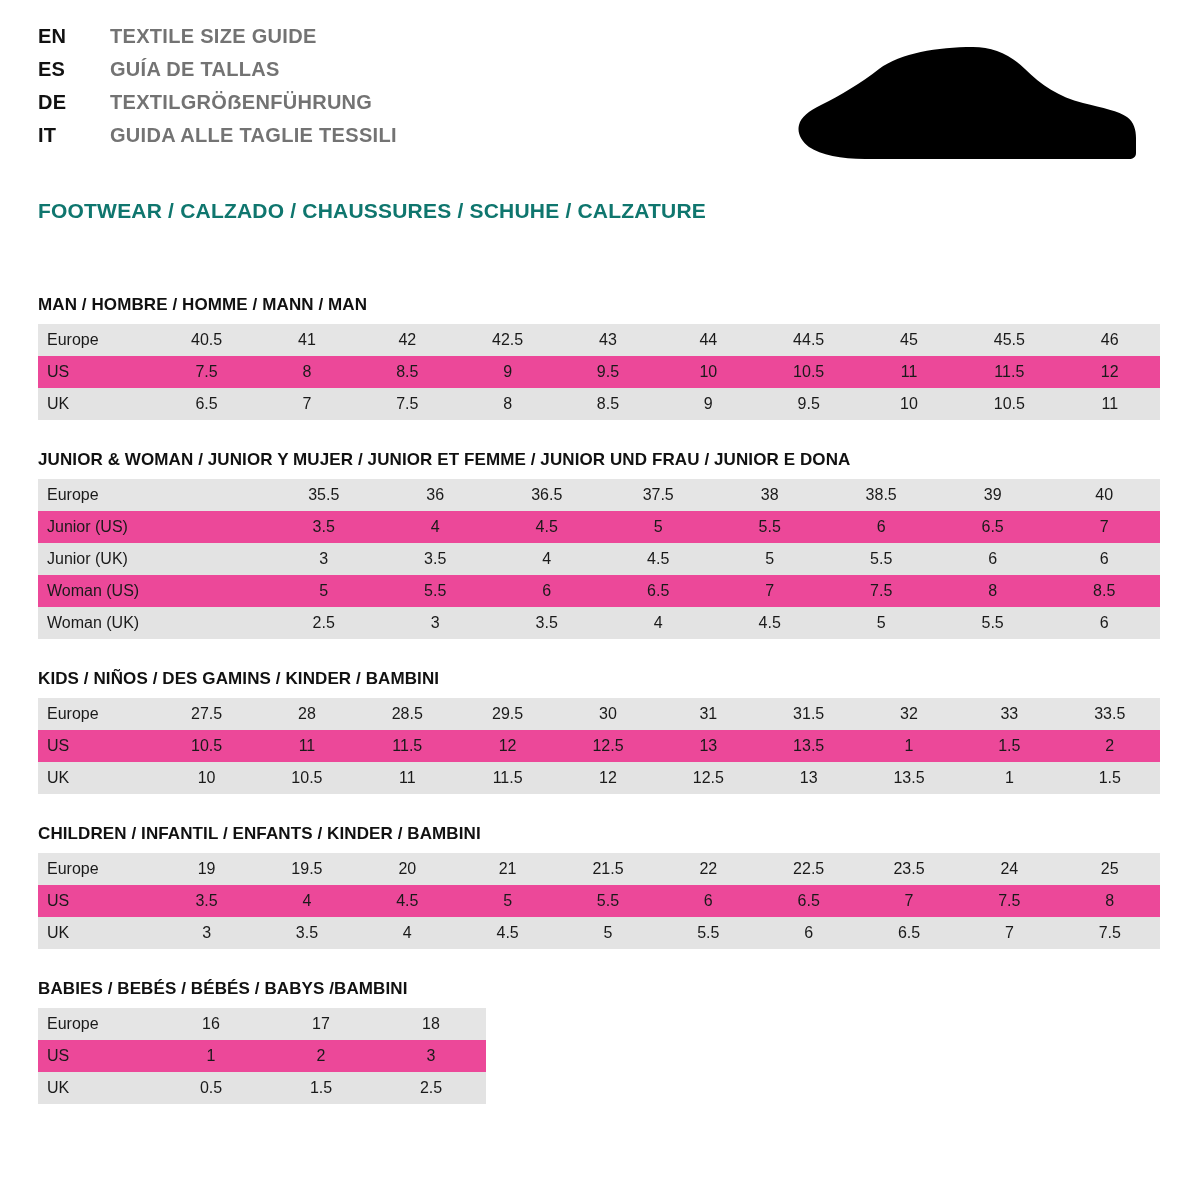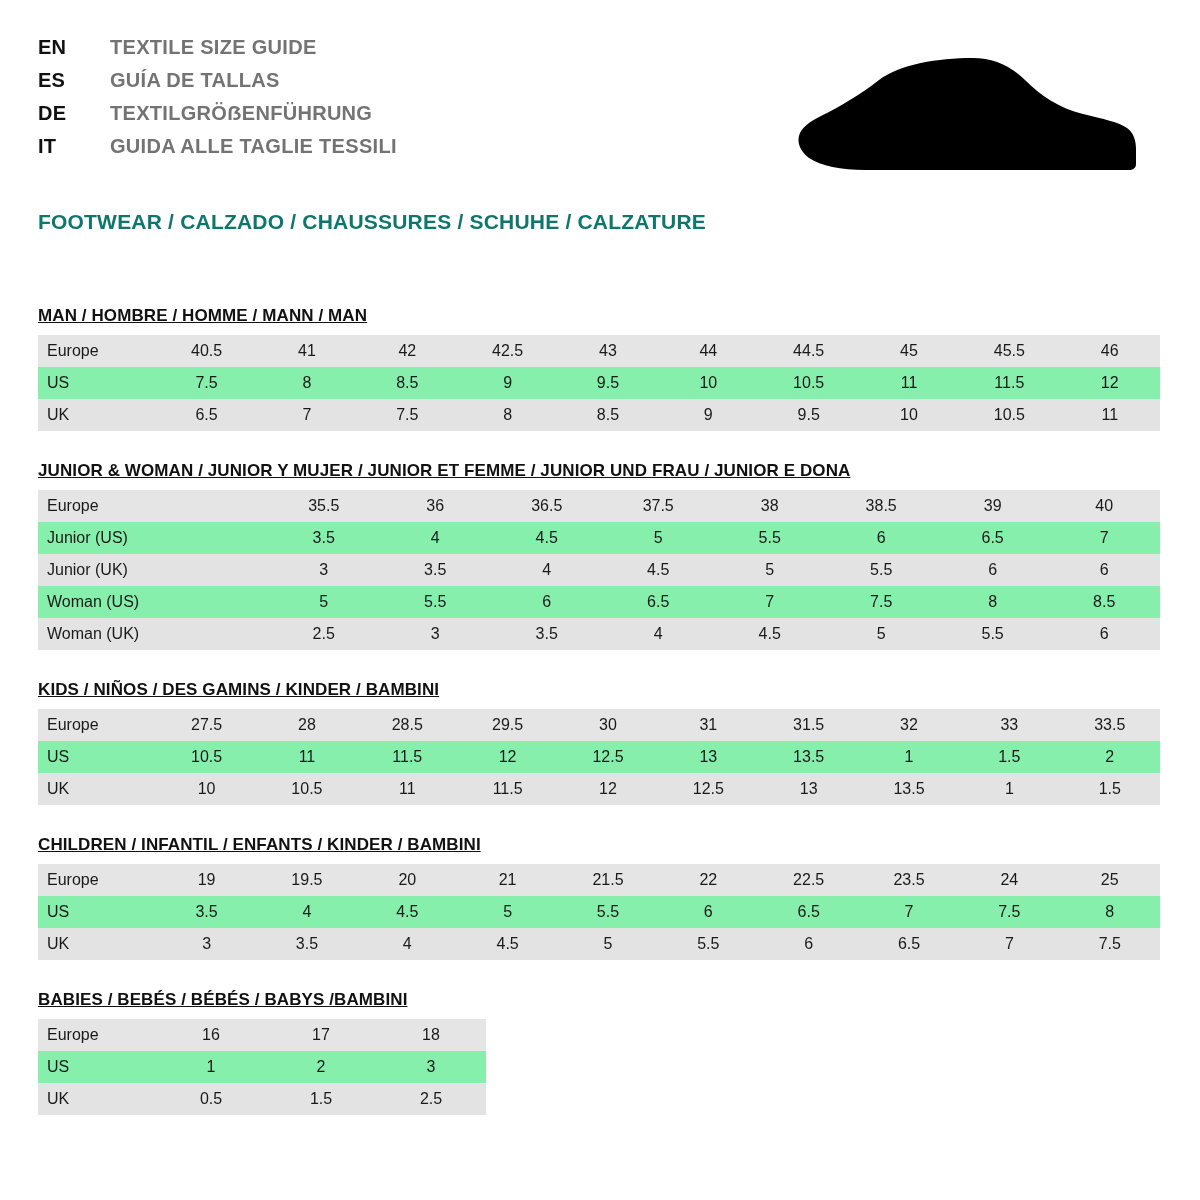--- a/index.html
+++ b/index.html
@@ -12,21 +12,21 @@
     background: #ffffff;
     font-family: "Liberation Sans", sans-serif;
     color: #1a1a1a;
     overflow: hidden;
   }
   .page {
     position: relative;
     width: 1200px;
     height: 1200px;
     box-sizing: border-box;
-    padding: 32px 38px 0 38px;
+    padding: 21px 38px 0 38px;
   }
 
   
   .header {
     display: flex;
     align-items: flex-start;
     justify-content: space-between;
   }
   .lang-block {
     padding-top: 4px;
@@ -72,21 +72,20 @@
   }
   .section.first {
     margin-top: 72px;
   }
   .section-title {
     font-size: 17px;
     font-weight: bold;
     letter-spacing: 0.1px;
     color: #111;
     margin-bottom: 9px;
-    text-decoration: underline;
   }
   table.size-table {
     border-collapse: collapse;
     table-layout: fixed;
     width: 1122px;
   }
   table.size-table.narrow {
     width: 448px;
   }
   table.size-table td {
@@ -102,21 +101,21 @@
     padding-left: 9px;
   }
   tr.head td {
     background: #e5e5e5;
     font-weight: normal;
   }
   tr.alt td {
     background: #e3e3e3;
   }
   tr.plain td {
-    background: #86efac;
+    background: #ec4899;
   }
 </style>
 </head>
 <body>
 
 <div class="page">
 
   <div class="header">
 
     <div class="lang-block">

